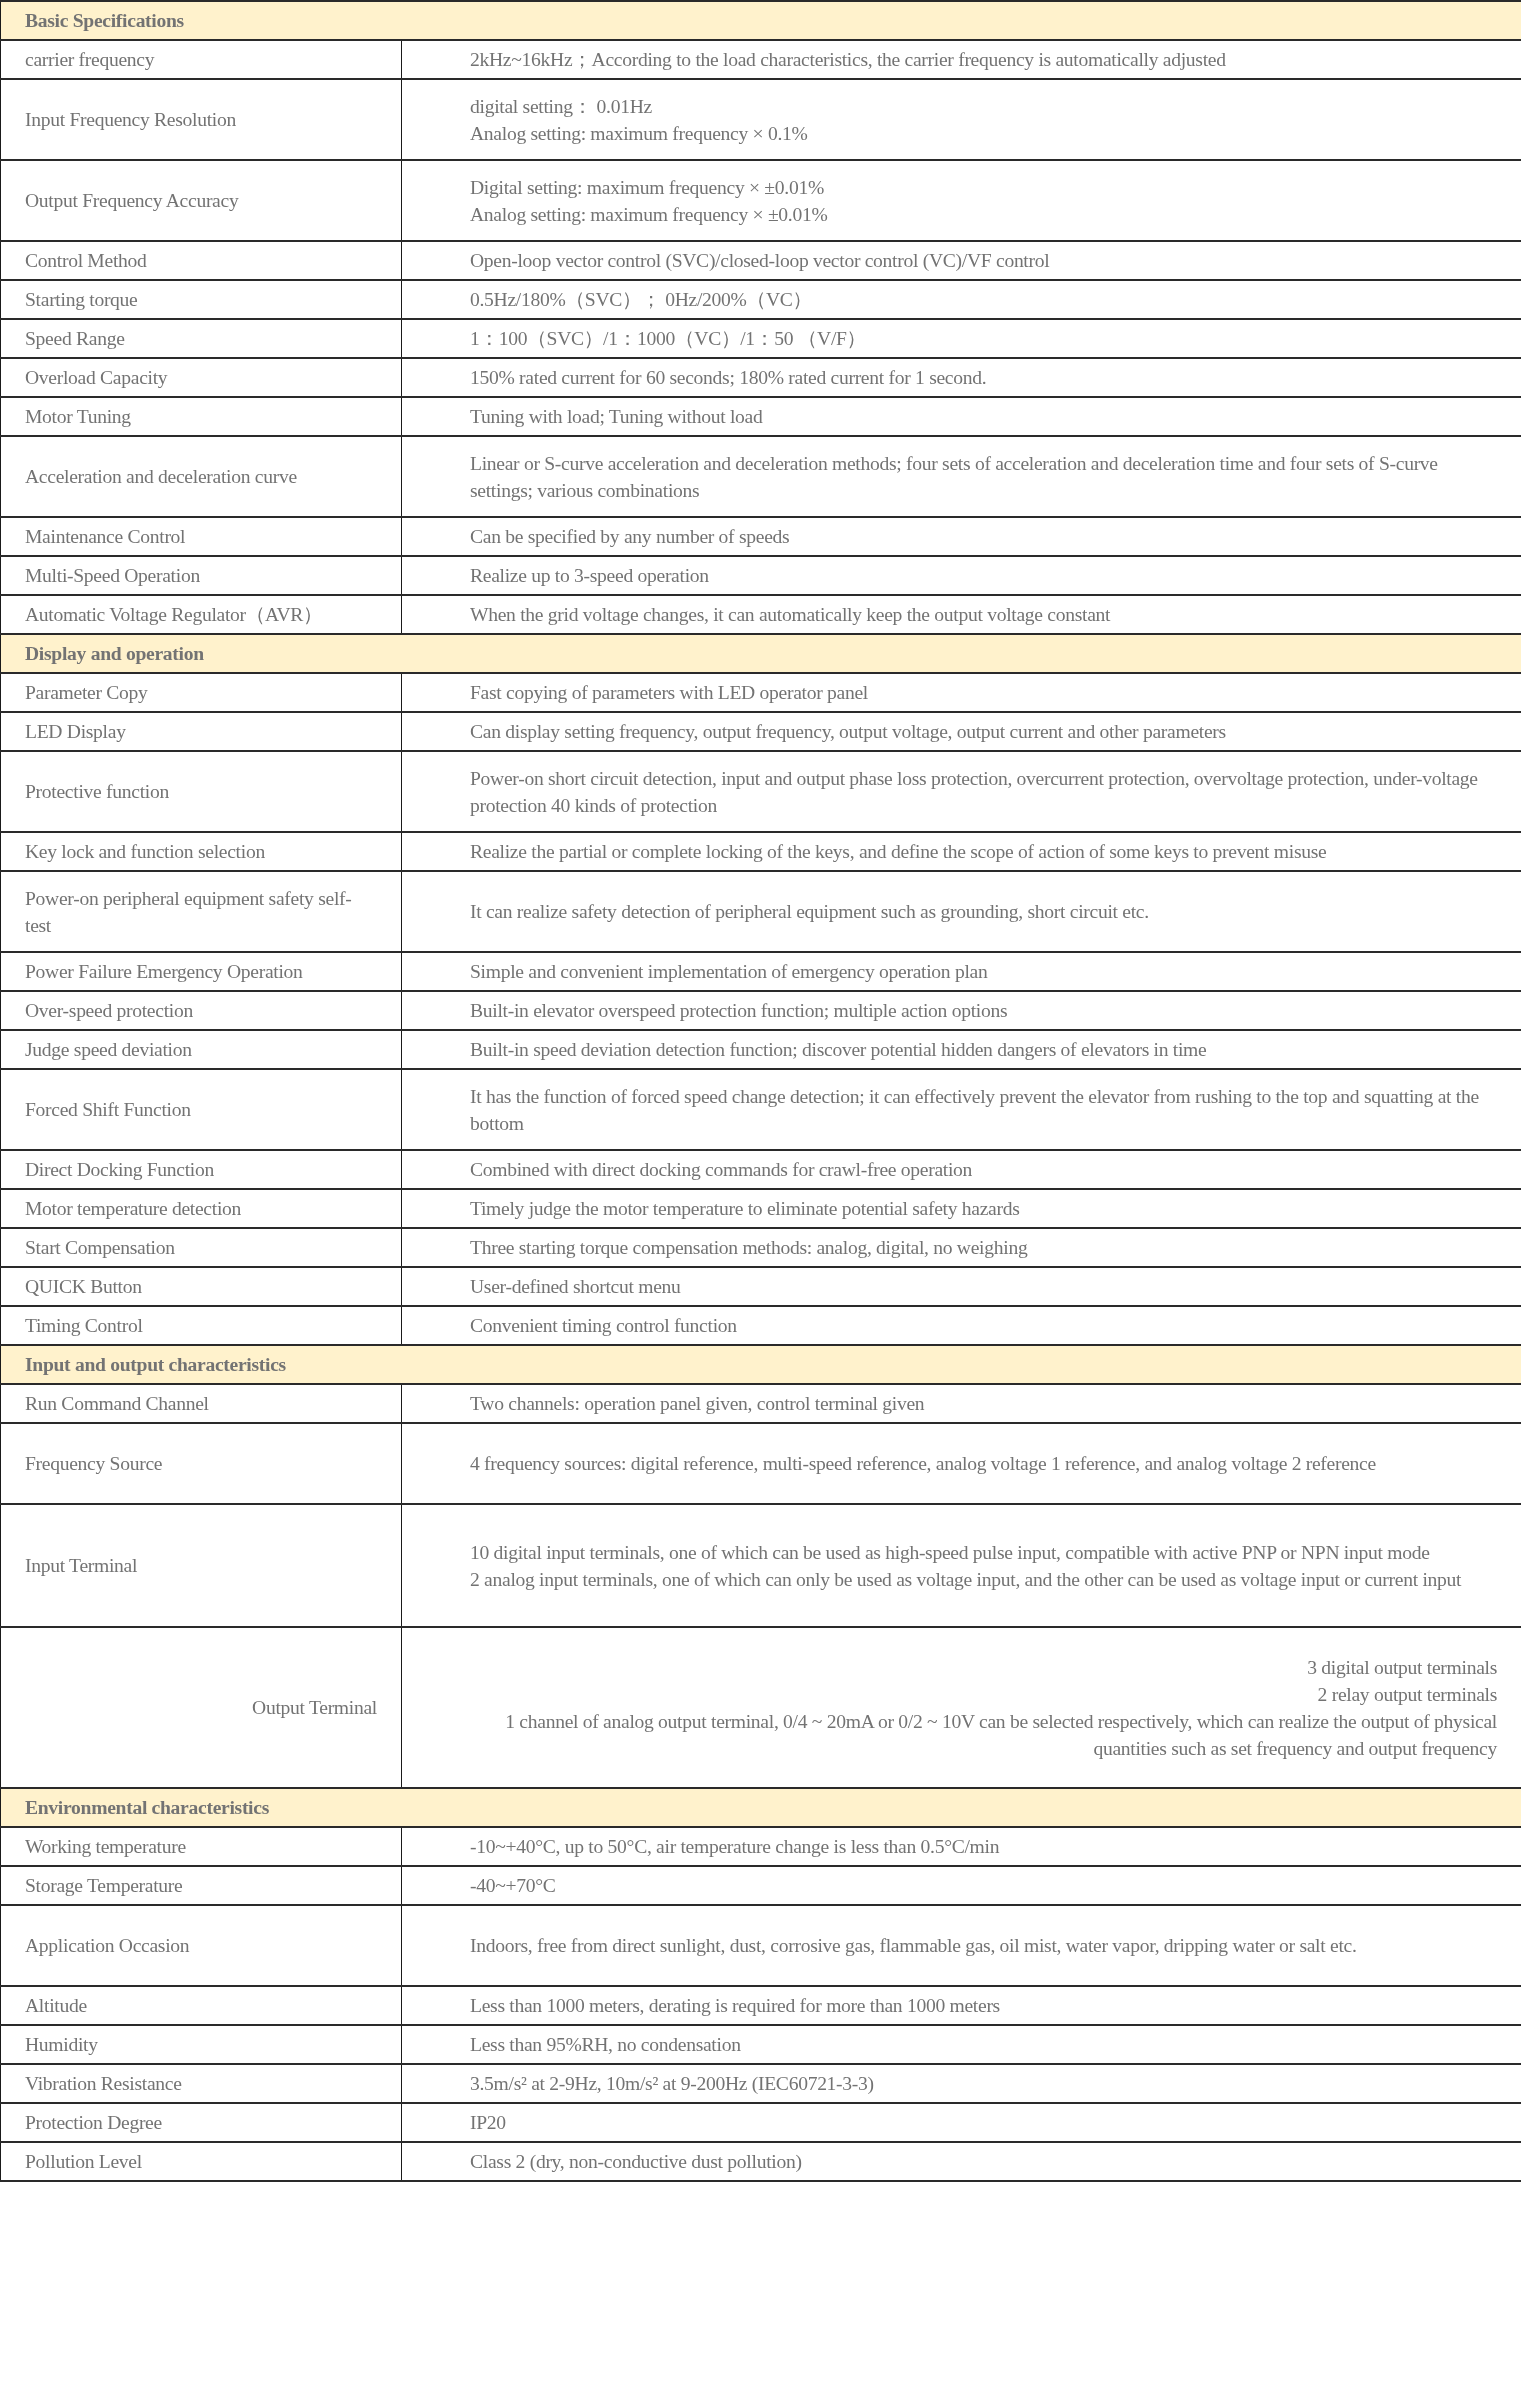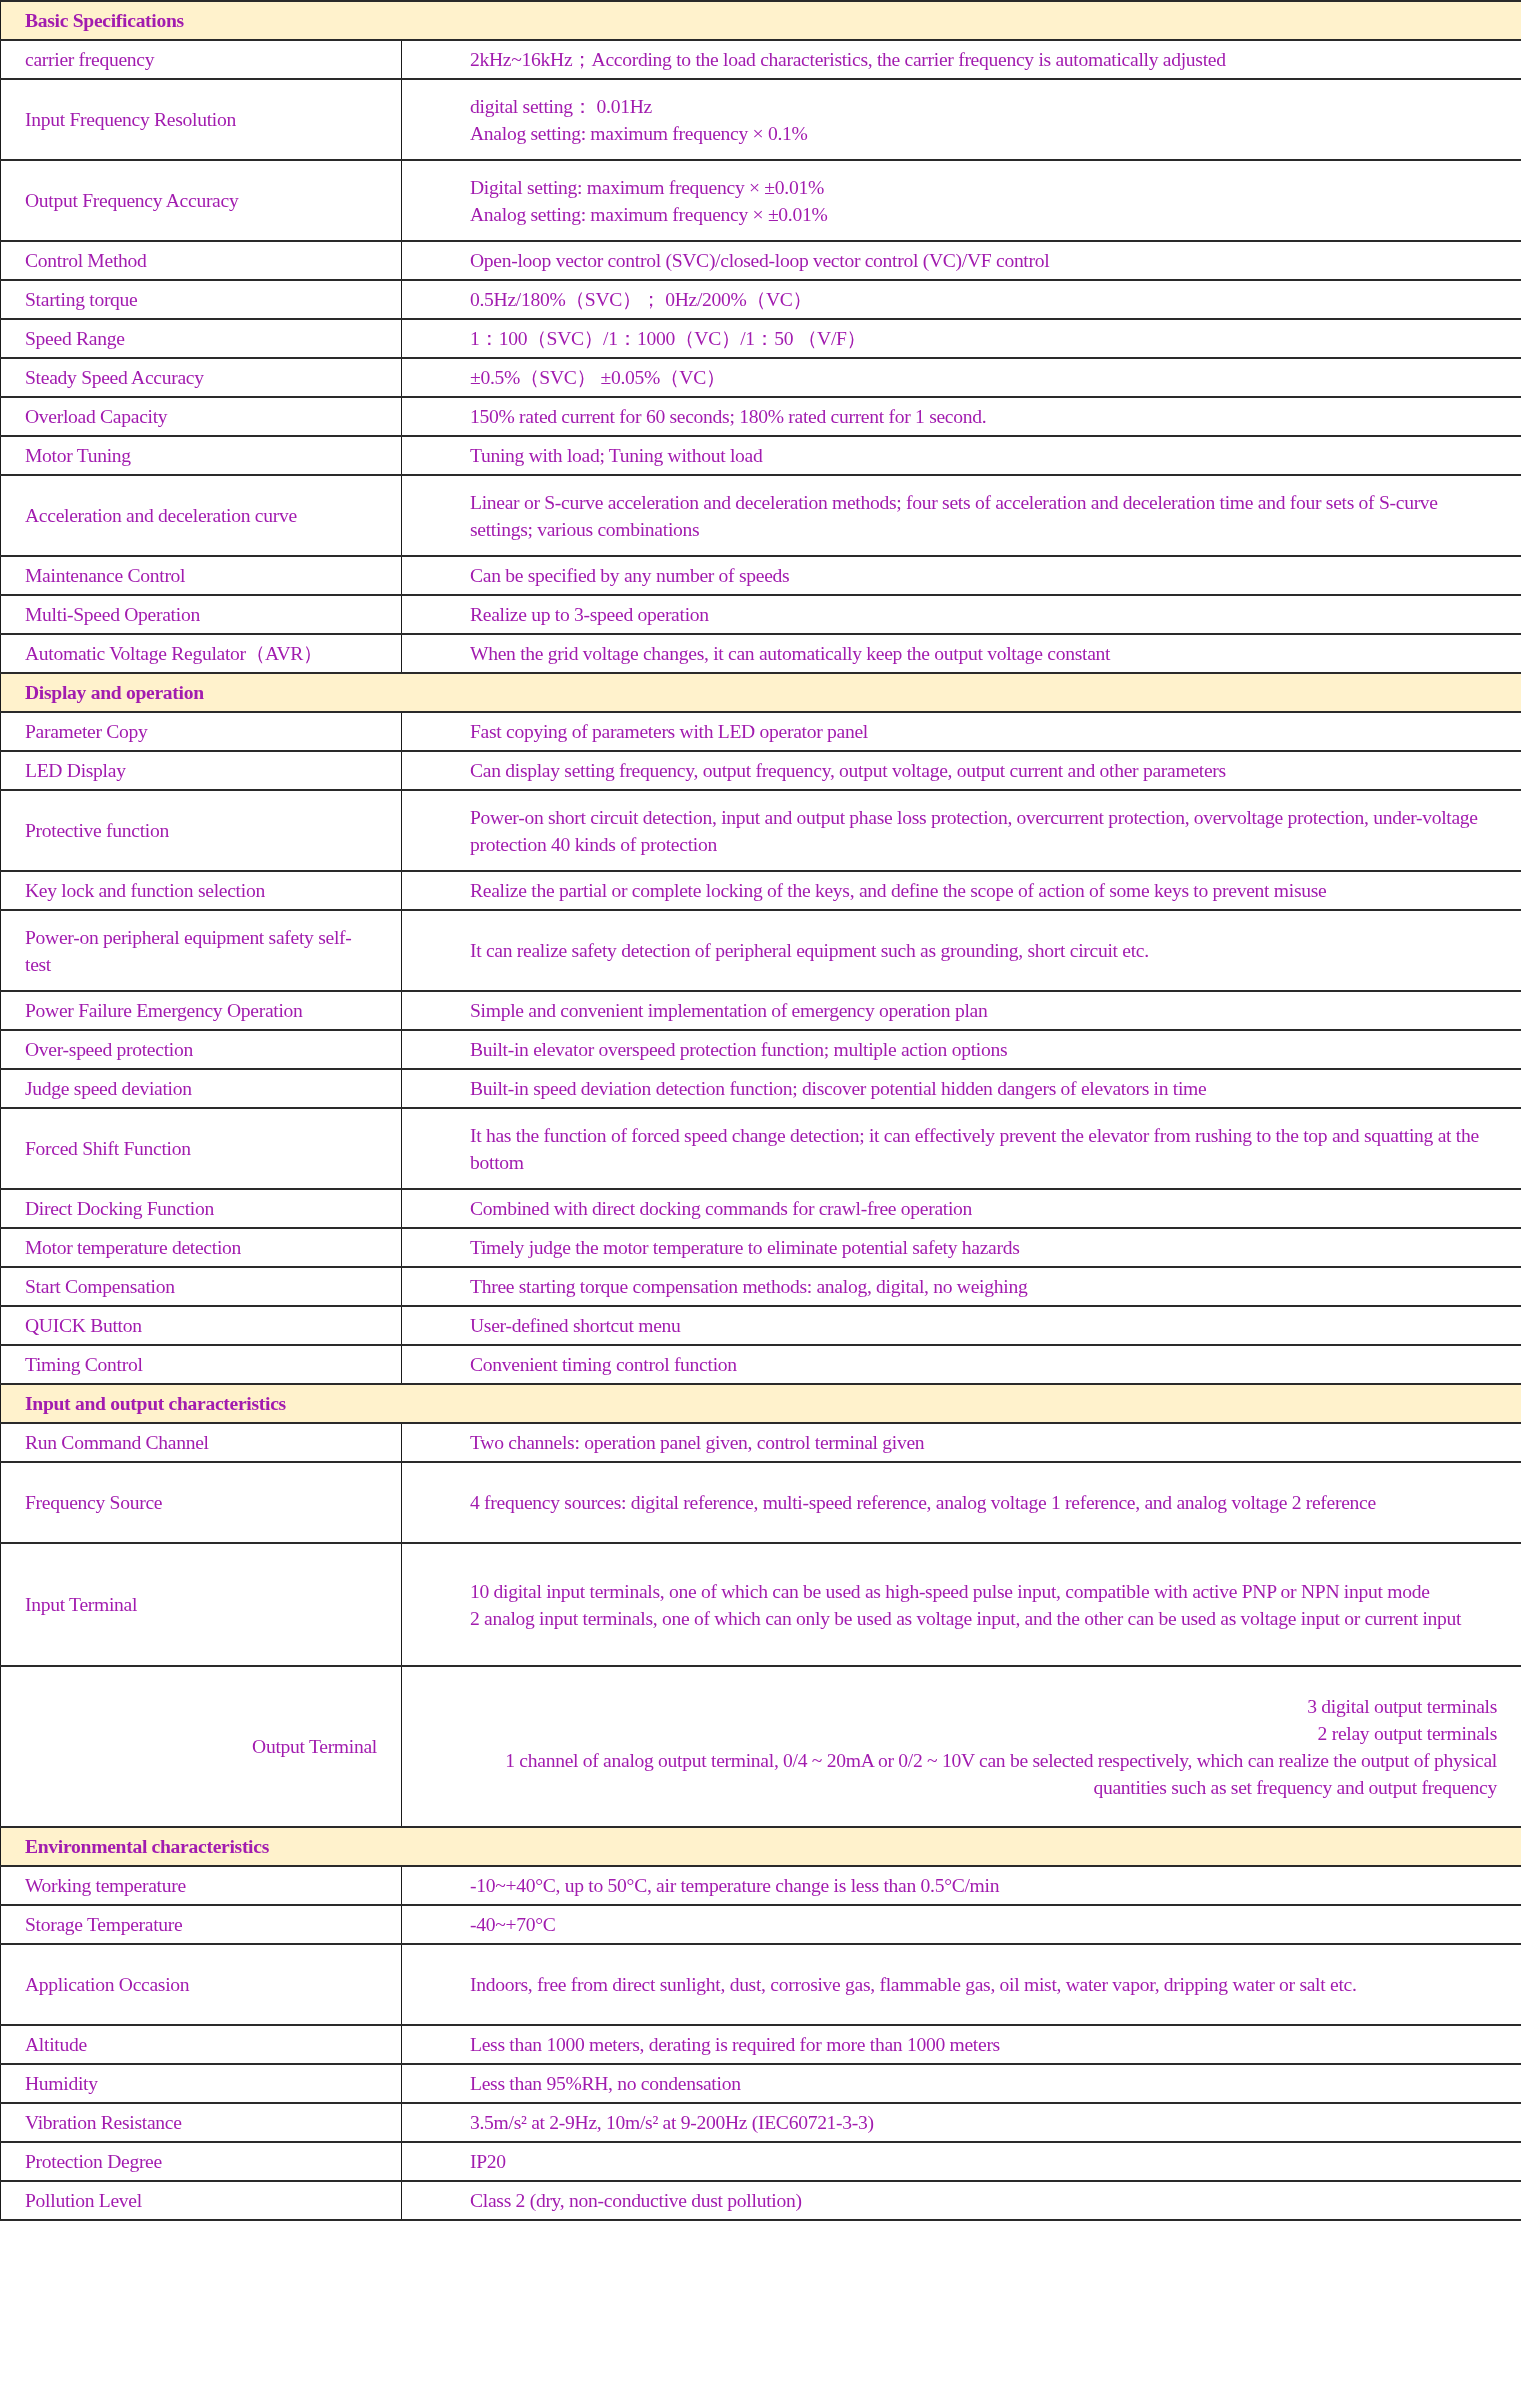--- a/index.html
+++ b/index.html
@@ -3,21 +3,21 @@
 <meta charset="utf-8">
 <style>
   html, body { margin:0; padding:0; background:#ffffff; }
   body { width:1522px; height:2401px; overflow:hidden; }
   table.spec {
     border-collapse: collapse;
     width: 1522px;
     table-layout: fixed;
     font-family: "Liberation Serif", "DejaVu Serif", serif;
     font-size: 19.6px;
-    color: #a21caf;
+    color: #737373;
     line-height: 27px;
   }
   table.spec td {
     border-top: 2.4px solid #2a2a2a;
     border-bottom: 2.4px solid #2a2a2a;
     border-left: 1.8px solid #1a1a1a;
     border-right: 1.8px solid #1a1a1a;
     padding: 0 24px;
     vertical-align: middle;
     letter-spacing: -0.3px;
@@ -82,26 +82,20 @@
           <span class="line">0.5Hz/180%（SVC）； 0Hz/200%（VC）</span>
         </td>
     </tr>
     <tr class="r1">
       <td class="label">Speed Range</td>
       <td class="value">
           <span class="line">1：100（SVC）/1：1000（VC）/1：50 （V/F）</span>
         </td>
     </tr>
     <tr class="r1">
-      <td class="label">Steady Speed Accuracy</td>
-      <td class="value">
-          <span class="line">±0.5%（SVC） ±0.05%（VC）</span>
-        </td>
-    </tr>
-    <tr class="r1">
       <td class="label">Overload Capacity</td>
       <td class="value">
           <span class="line">150% rated current for 60 seconds; 180% rated current for 1 second.</span>
         </td>
     </tr>
     <tr class="r1">
       <td class="label">Motor Tuning</td>
       <td class="value">
           <span class="line">Tuning with load; Tuning without load</span>
         </td>

